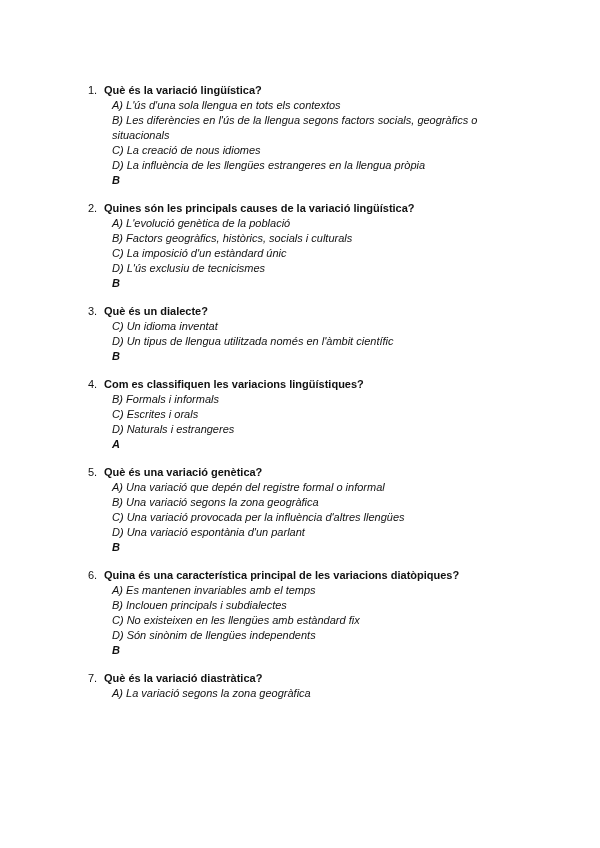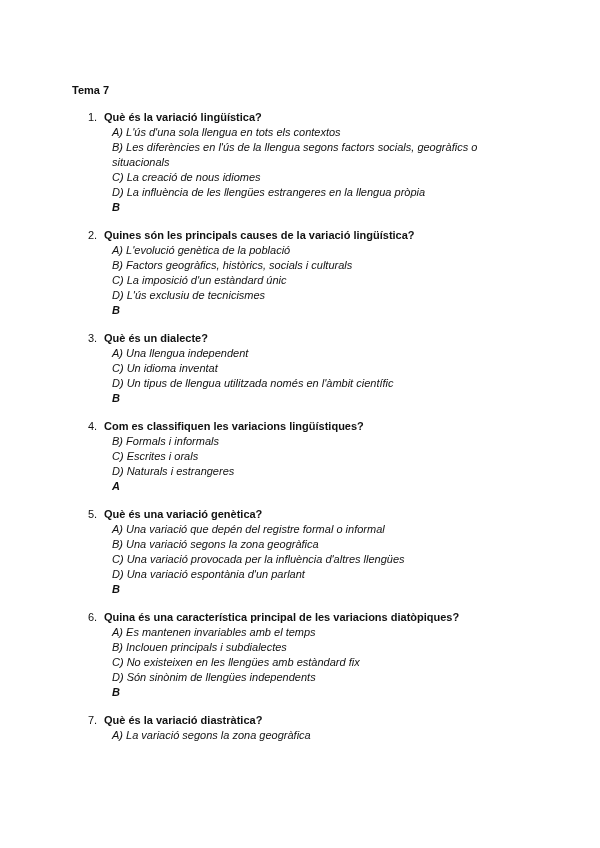--- a/index.html
+++ b/index.html
@@ -51,21 +51,20 @@
     
   }
   .answer {
     font-weight: bold;
   }
 </style>
 </head>
 <body>
 
 <div class="page">
-  <div class="doc-title">Tema 7</div>
   <div>
       <div class="question">
         <div class="q-head">
           <span class="q-num">1.</span>
           <span class="q-text">Què és la variació lingüística?</span>
         </div>
         <div class="q-options">
           <div class="option">A) L'ús d'una sola llengua en tots els contextos</div>
           <div class="option">B) Les diferències en l'ús de la llengua segons factors socials, geogràfics o situacionals</div>
           <div class="option">C) La creació de nous idiomes</div>
@@ -85,21 +84,20 @@
           <div class="option">D) L'ús exclusiu de tecnicismes</div>
           <div class="answer">B</div>
         </div>
       </div>
       <div class="question">
         <div class="q-head">
           <span class="q-num">3.</span>
           <span class="q-text">Què és un dialecte?</span>
         </div>
         <div class="q-options">
-          <div class="option">A) Una llengua independent</div>
           <div class="option">C) Un idioma inventat</div>
           <div class="option">D) Un tipus de llengua utilitzada només en l'àmbit científic</div>
           <div class="answer">B</div>
         </div>
       </div>
       <div class="question">
         <div class="q-head">
           <span class="q-num">4.</span>
           <span class="q-text">Com es classifiquen les variacions lingüístiques?</span>
         </div>

